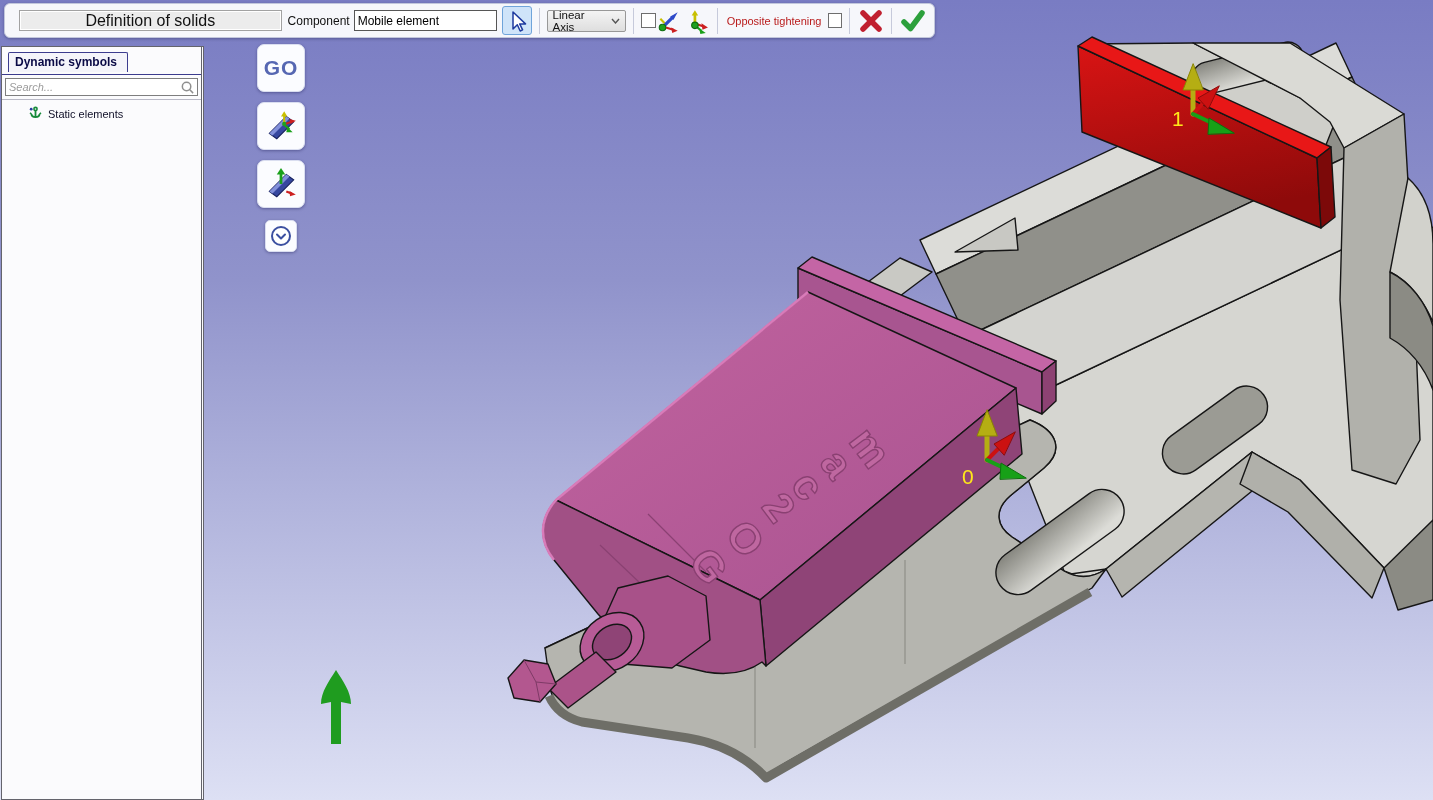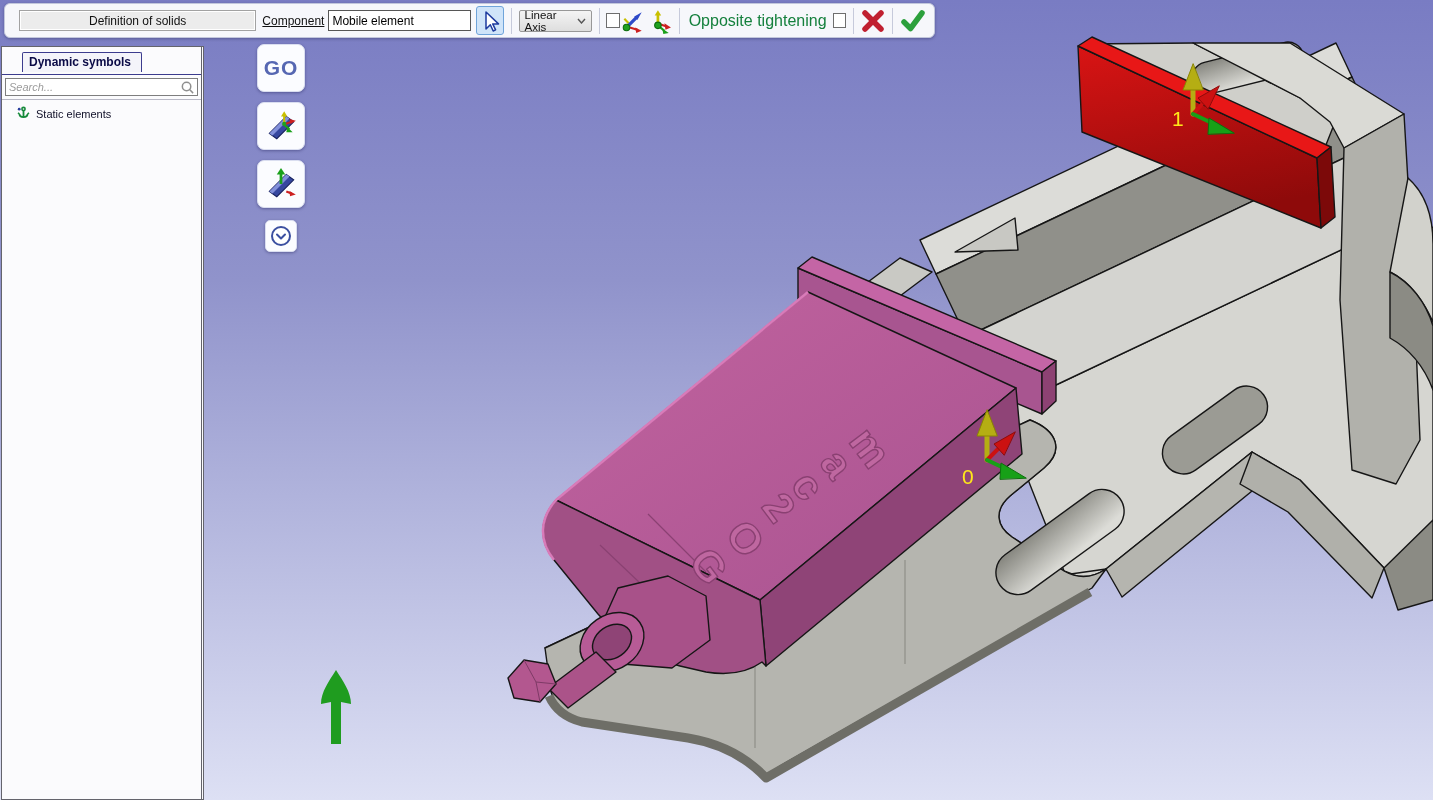--- a/index.html
+++ b/index.html
@@ -8,50 +8,50 @@
   .stage { position:absolute; inset:0; width:1433px; height:800px; }
   svg.viewport { position:absolute; left:0; top:0; z-index:0; }
 
   
   .toolbar { position:absolute; left:4px; top:3px; width:931px; height:35px; z-index:20;
     background:#f6f7fb; border:1px solid #c2c7dc; border-radius:6px;
     box-shadow:0 1px 3px rgba(20,20,60,.35);
     display:flex; align-items:center; padding:0 8px; }
   .def-label { width:272px; height:21px; margin-left:6px; background:#ececec;
     border:1px solid #a2a2a2; box-shadow:inset 0 0 0 1px #fff;
-    font-size:12px; color:#111; display:flex; align-items:center; justify-content:center; }
-  .comp-label { font-size:12px; color:#111; margin-left:6px; white-space:nowrap;text-decoration:underline; }
+    font-size:16px; color:#111; display:flex; align-items:center; justify-content:center; }
+  .comp-label { font-size:12px; color:#111; margin-left:6px; white-space:nowrap; }
   .comp-input { width:143px; height:21px; margin-left:4px; border:1px solid #565656;
     font-size:12px; padding:8px 3px; font-family:"Liberation Sans",sans-serif; background:#fff; color:#000; }
   .tb-btn { width:31px; height:29px; margin-left:5px; border:1px solid #6fa4da; border-radius:3px;
     background:#cfe4f9; display:flex; align-items:center; justify-content:center; cursor:pointer; }
   .tb-sep { width:1px; height:26px; background:#c6cadb; margin:0 7px; }
   .dropdown { width:82px; height:22px; background:linear-gradient(#f4f4f4,#dedede);
     border:1px solid #989898; border-radius:2px; font-size:11.5px; color:#111;
     display:flex; align-items:center; padding:3px 5px; gap:4px; cursor:pointer; }
   .dropdown .dd-text { flex:1; }
   .checkbox { width:15px; height:15px; background:#fff; border:1px solid #6e6e6e; display:inline-block; cursor:pointer; }
   .icon-btn { width:28px; height:28px; display:flex; align-items:center; justify-content:center; cursor:pointer; border-radius:3px; }
-  .opp-label { font-size:16px; color:#15803d; margin:0 6px 0 2px; white-space:nowrap; }
+  .opp-label { font-size:11px; color:#b91c1c; margin:0 6px 0 2px; white-space:nowrap; }
   .xy { display:flex; align-items:center; }
 
   
   .sidepanel { position:absolute; left:1px; top:46px; width:203px; height:754px; z-index:20;
     background:#fbfbfd; border:1px solid #64646c; border-right:3px double #64646c; }
-  .tab { position:absolute; left:20px; top:5px; padding:2px 10px 3px 6px;
+  .tab { position:absolute; left:6px; top:5px; padding:2px 10px 3px 6px;
     border:1px solid #3c3c8e; border-bottom:none; border-radius:2px 2px 0 0; background:#f4f4fa;
     font-size:12px; font-weight:bold; color:#0a0a46; }
   .tab-line { position:absolute; left:0; top:27px; width:100%; height:0; border-top:1px solid #3c3c8e; }
   .search-wrap { position:absolute; left:3px; top:31px; width:193px; height:18px;
     border:1px solid #7e7e7e; background:#fff; display:flex; align-items:center; }
   .search-wrap input { flex:1; border:none; outline:none; font-size:11px; padding:0 3px;
     font-family:"Liberation Sans",sans-serif; color:#333; background:transparent;font-style:italic; }
   .search-wrap input::placeholder { color:#9b9b9b; }
   .tree { position:absolute; left:0; top:52px; width:100%; border-top:1px solid #b9b9c6; padding-top:6px; }
-  .tree-item { display:flex; align-items:center; gap:5px; padding-left:14px; font-size:11px; color:#101028; cursor:pointer; }
+  .tree-item { display:flex; align-items:center; gap:5px; padding-left:26px; font-size:11px; color:#101028; cursor:pointer; }
 
   
   .strip { position:absolute; left:212px; top:44px; z-index:15; }
   .strip-btn { position:absolute; left:0; width:48px; height:48px; background:#fbfcff;
     border:1px solid #dadef0; border-radius:7px; box-shadow:0 1px 3px rgba(10,10,60,.35);
     display:flex; align-items:center; justify-content:center; cursor:pointer;margin-left:45px; }
   .go-text { font-size:21px; font-weight:bold; color:#5667b2; letter-spacing:1px; }
   .strip-btn.small { width:32px; height:32px; left:8px; border-radius:5px; }
 </style>
 </head>

